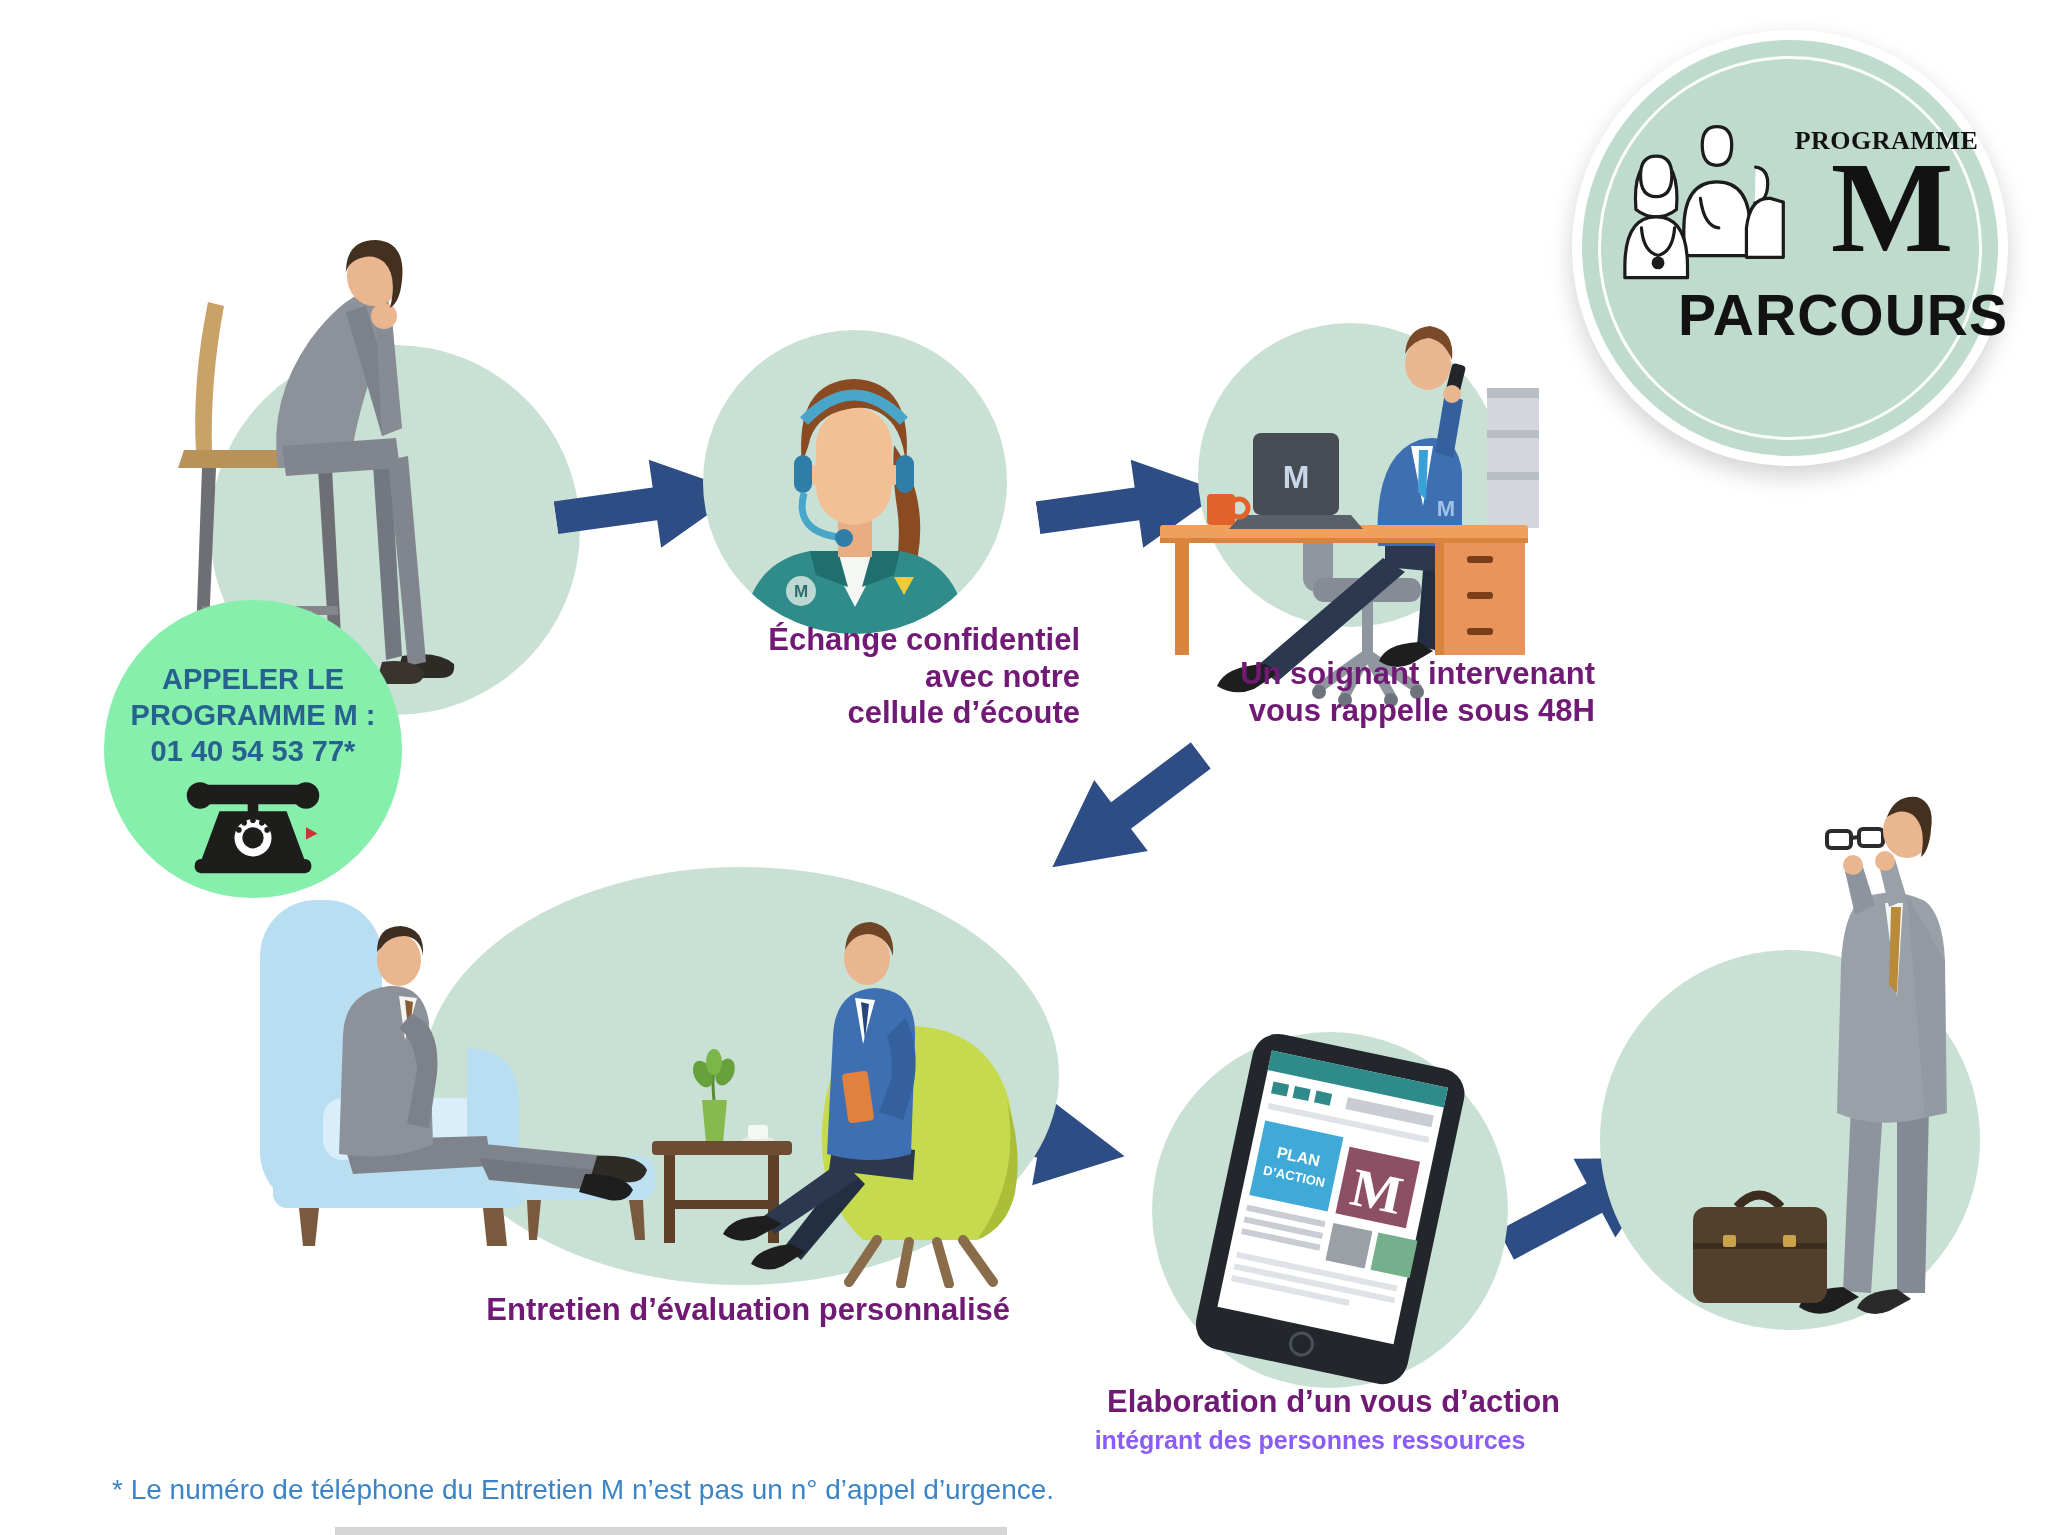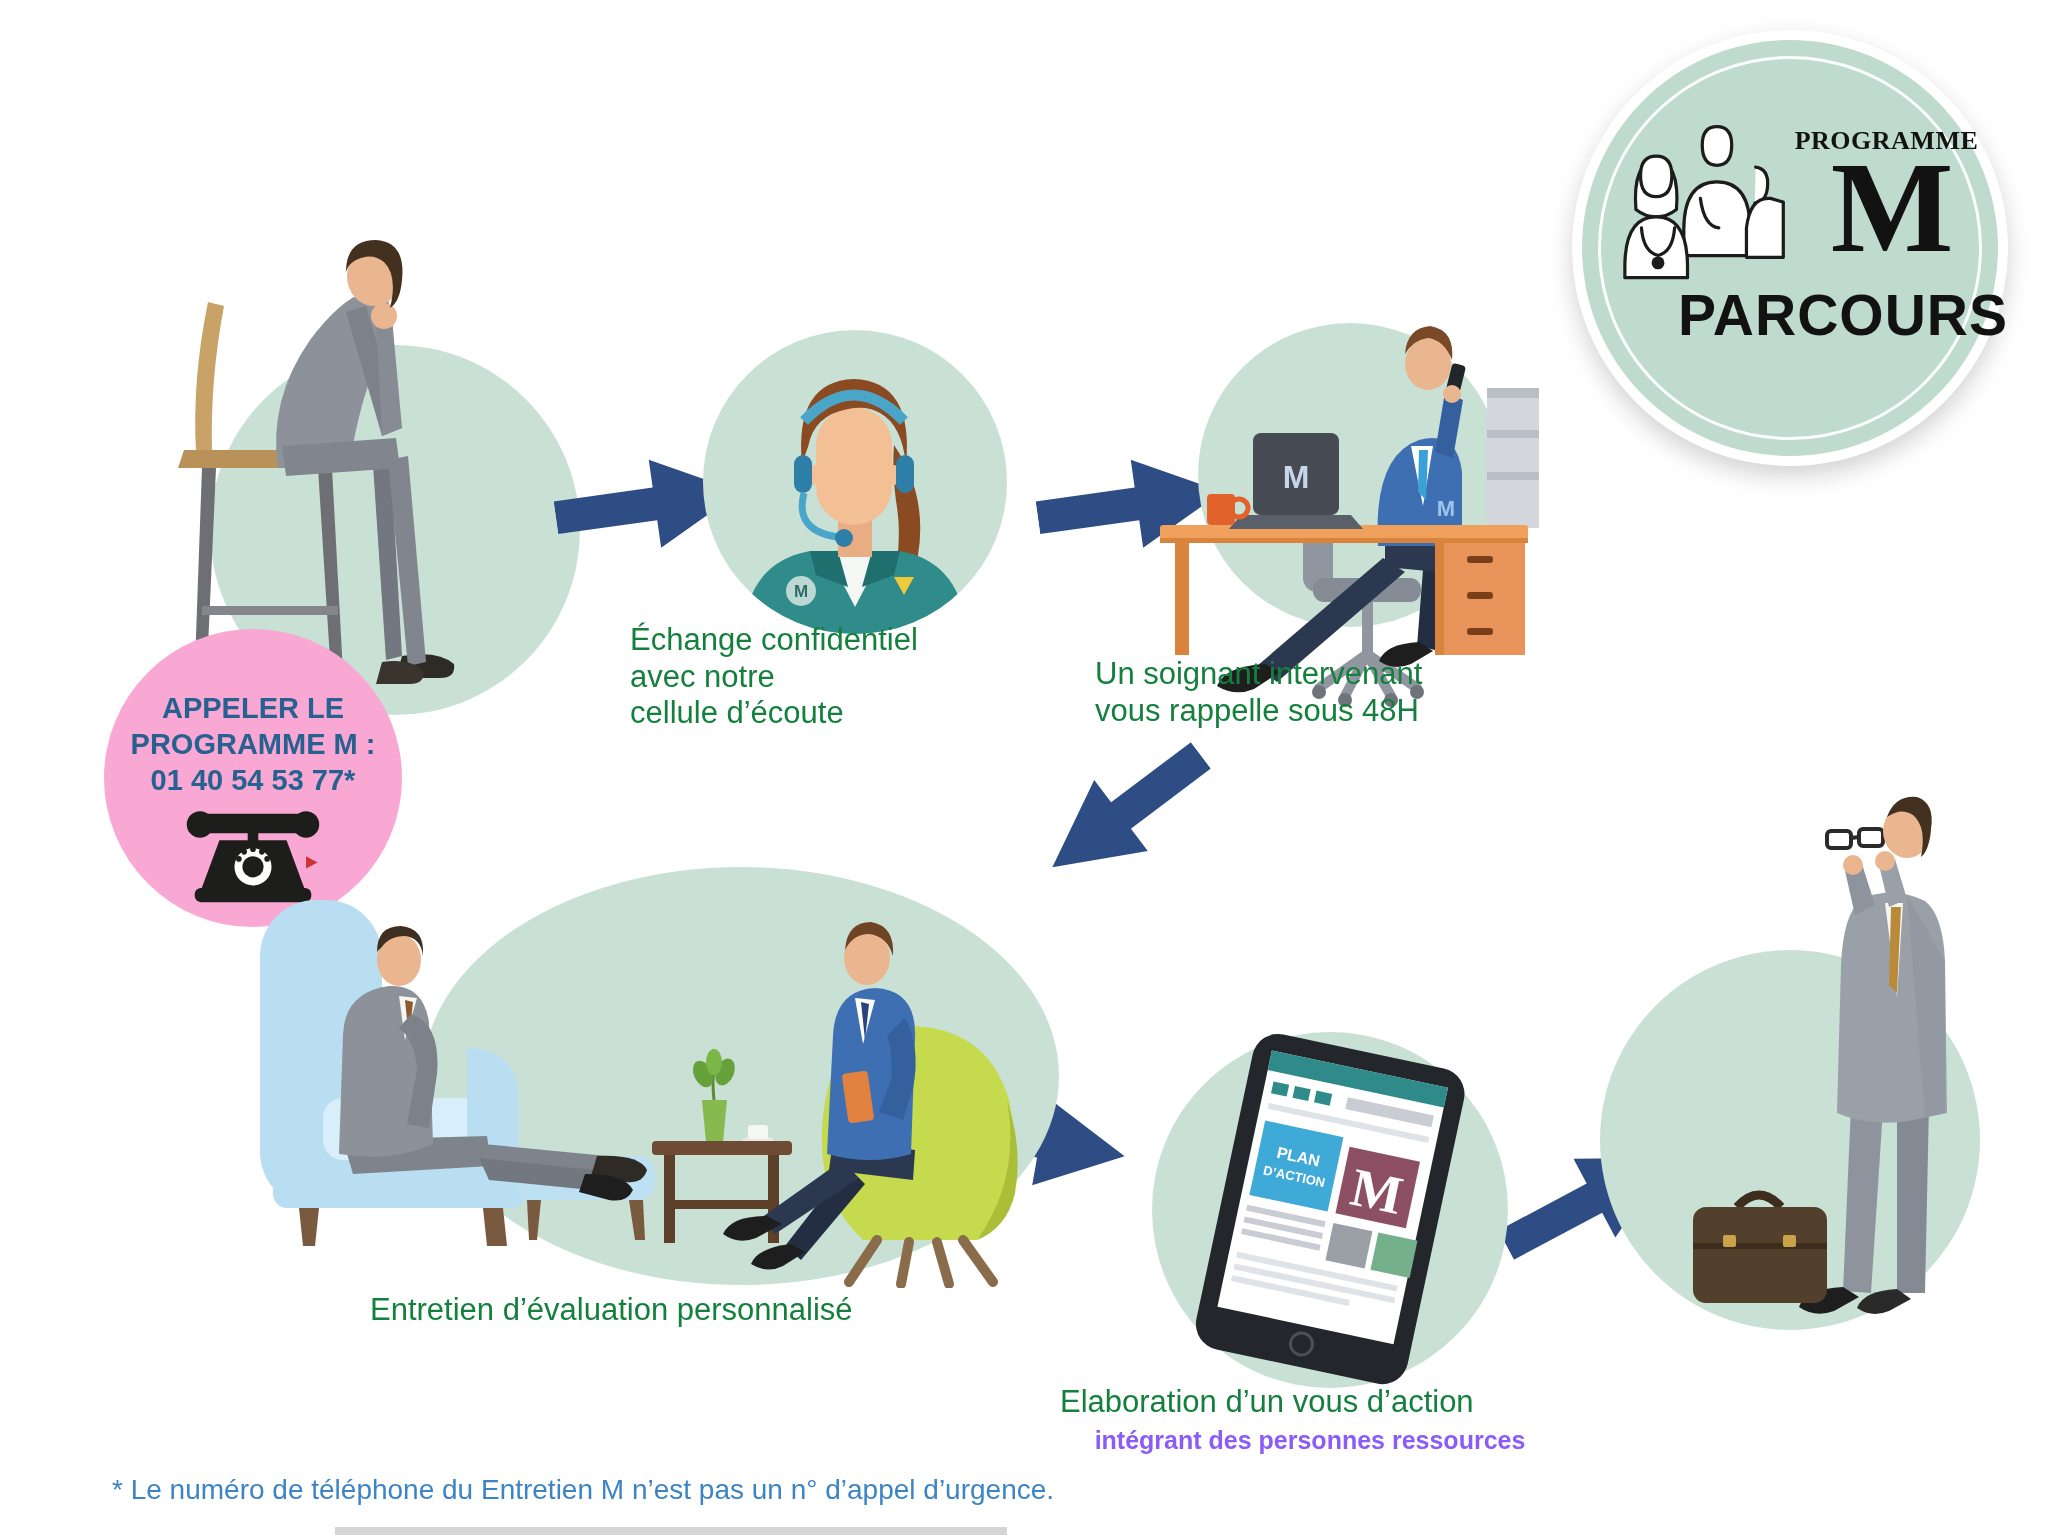--- a/index.html
+++ b/index.html
@@ -1,24 +1,24 @@
 <!DOCTYPE html>
 <html><head>
 <meta charset="utf-8">
 <style>
   html,body{margin:0;padding:0;background:#ffffff;}
   .canvas{position:relative;width:2048px;height:1535px;background:#ffffff;overflow:hidden;
           font-family:"Liberation Sans",sans-serif;}
   .scene{position:absolute;display:block;}
   .arrow{position:absolute;width:190px;height:105px;}
-  .caption{position:absolute;text-align:left;font-weight:400;font-size:31px;line-height:1.18;
-           color:#15803d;white-space:pre-line;}
+  .caption{position:absolute;text-align:right;font-weight:700;font-size:31px;line-height:1.18;
+           color:#701a75;white-space:pre-line;}
   .subcaption{position:absolute;text-align:center;font-weight:700;font-size:25px;color:#8b5cf6;}
-  .call-badge{position:absolute;left:104px;top:629px;width:298px;height:298px;border-radius:50%;
-              background:#f9a8d4;text-align:center;}
+  .call-badge{position:absolute;left:104px;top:600px;width:298px;height:298px;border-radius:50%;
+              background:#86efac;text-align:center;}
   .call-text{margin-top:62px;font-weight:700;font-size:29px;line-height:1.24;color:#27618f;white-space:pre-line;}
   .phone{width:160px;height:106px;margin-top:6px;}
   .footer{position:absolute;left:112px;top:1474px;width:1300px;font-size:28px;color:#3d84c6;}
   .page-edge{position:absolute;left:335px;top:1527px;width:672px;height:8px;background:#d5d5d5;}
   
   .logo{position:absolute;left:1572px;top:30px;width:436px;height:436px;border-radius:50%;
         background:#ffffff;box-shadow:0 10px 24px rgba(0,0,0,.18);}
   .logo-disc{position:absolute;inset:10px;border-radius:50%;background:#bedbce;}
   .logo-ring{position:absolute;inset:26px;border-radius:50%;border:3px solid rgba(255,255,255,.95);}
   .logo-doctors{position:absolute;left:28px;top:80px;width:210px;height:175px;}

